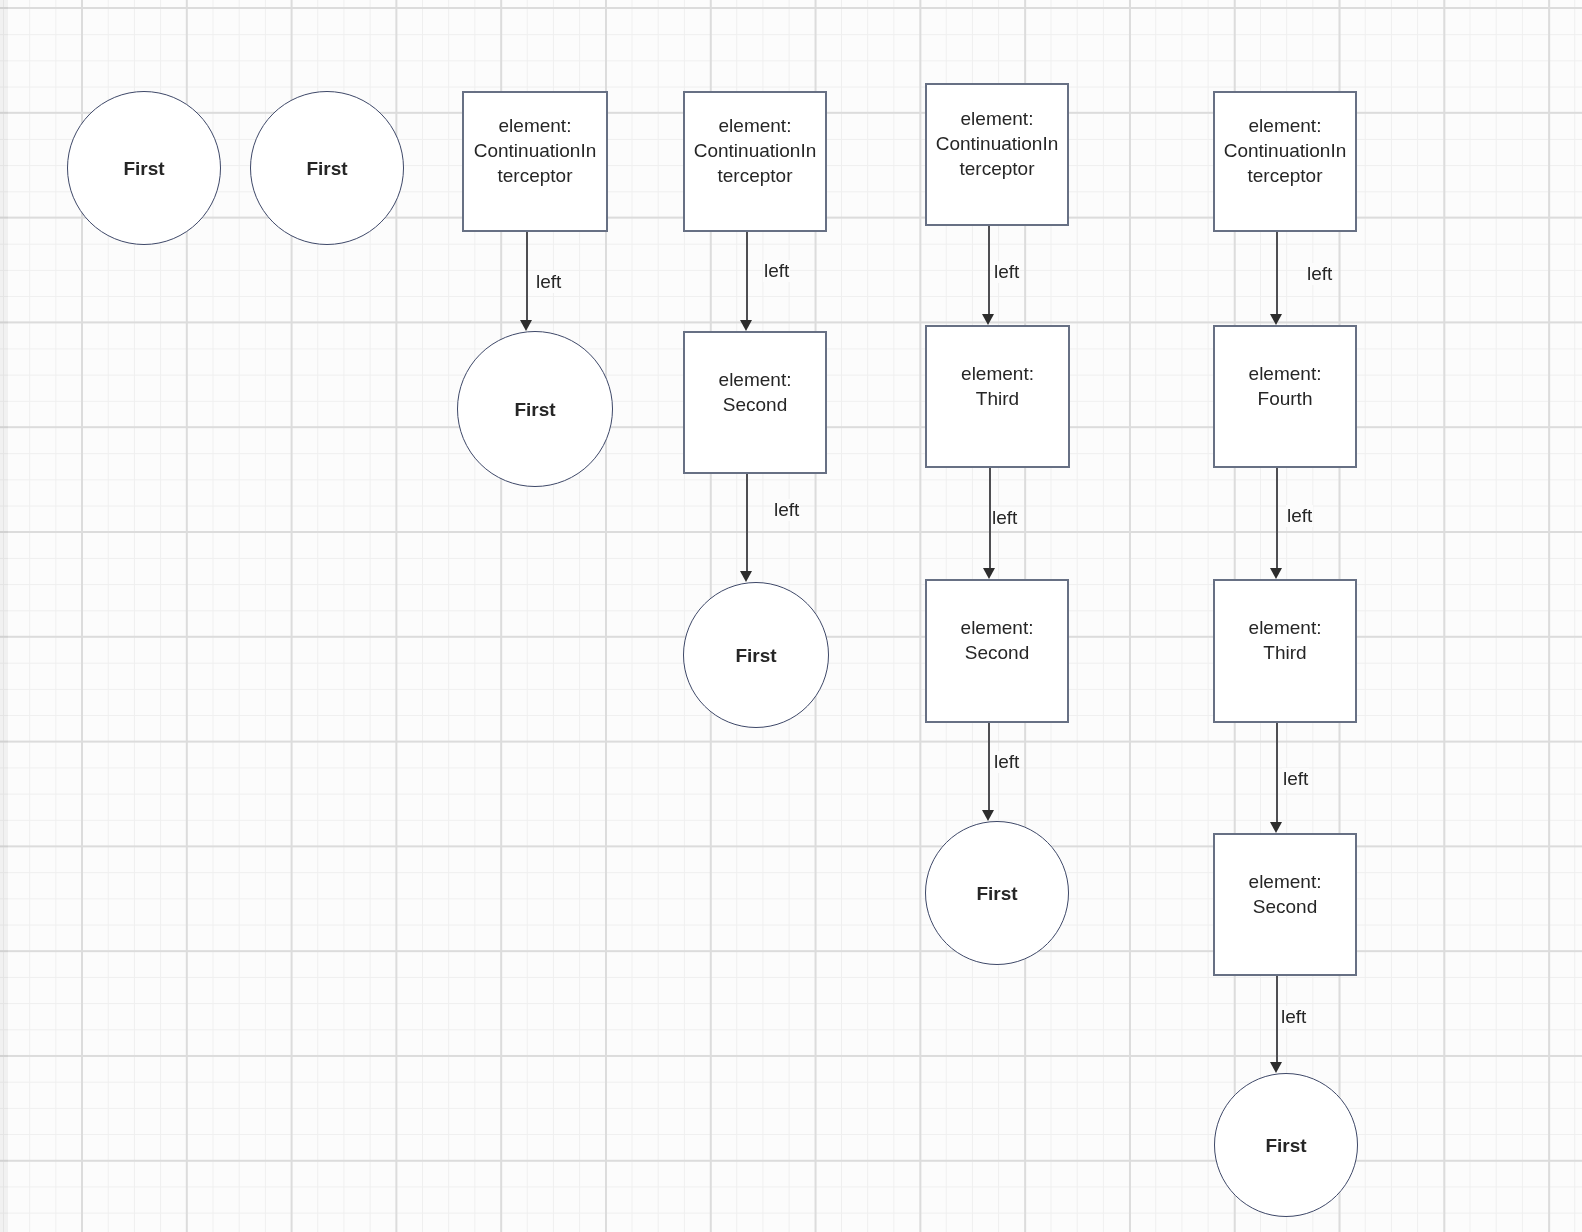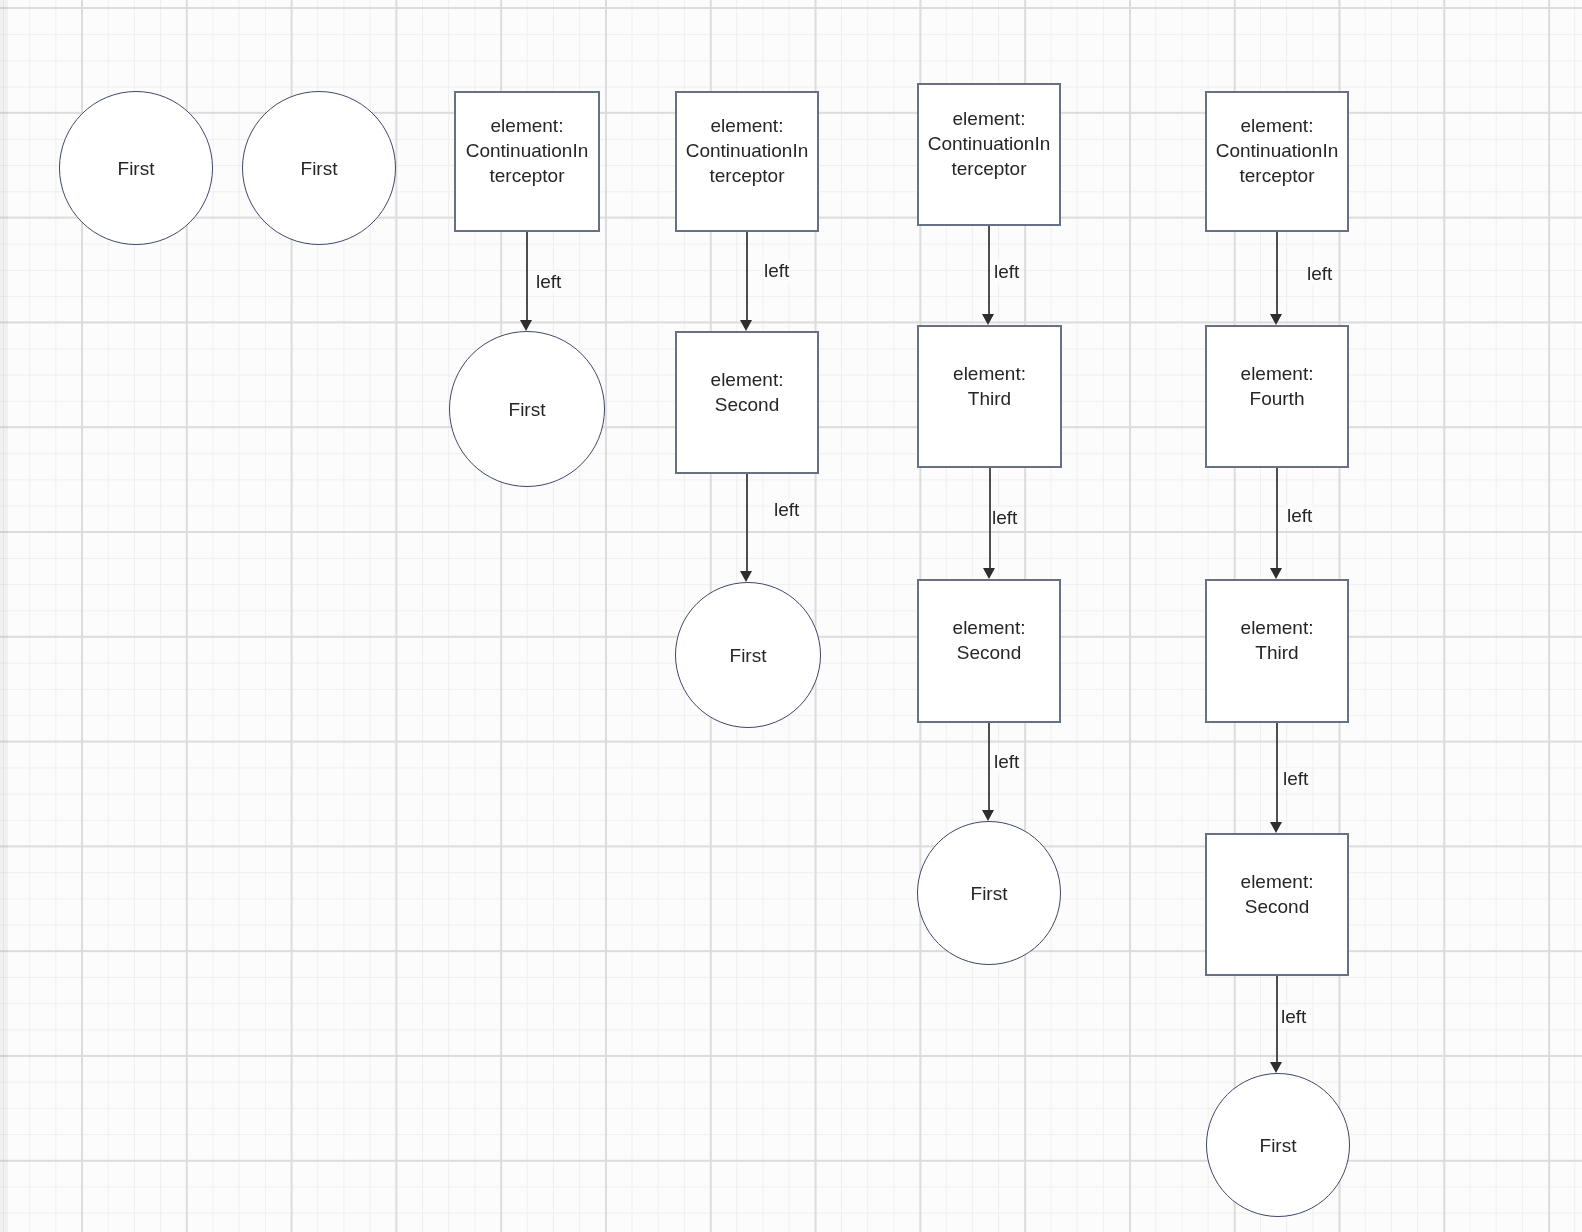--- a/index.html
+++ b/index.html
@@ -23,28 +23,30 @@
     background:rgba(0,0,0,0.045);
   }
   .node{
     position:absolute;
     display:flex;align-items:center;justify-content:center;
     text-align:center;
     background:#ffffff;
     font-size:19px;line-height:25px;
     white-space:pre-line;
     box-sizing:border-box;
+    margin-left:8px;
   }
   .rect{
     border:2px solid #677084;
     padding-bottom:22px;
   }
   .circle{
     border:1.5px solid #3e4868;
     border-radius:50%;
+    font-weight:bold;
   }
   .edge-line{
     position:absolute;width:1.5px;background:#4e4e52;
   }
   .arrowhead{
     position:absolute;width:0;height:0;
     border-left:6px solid transparent;
     border-right:6px solid transparent;
     border-top:11px solid #2d2d2d;
   }

